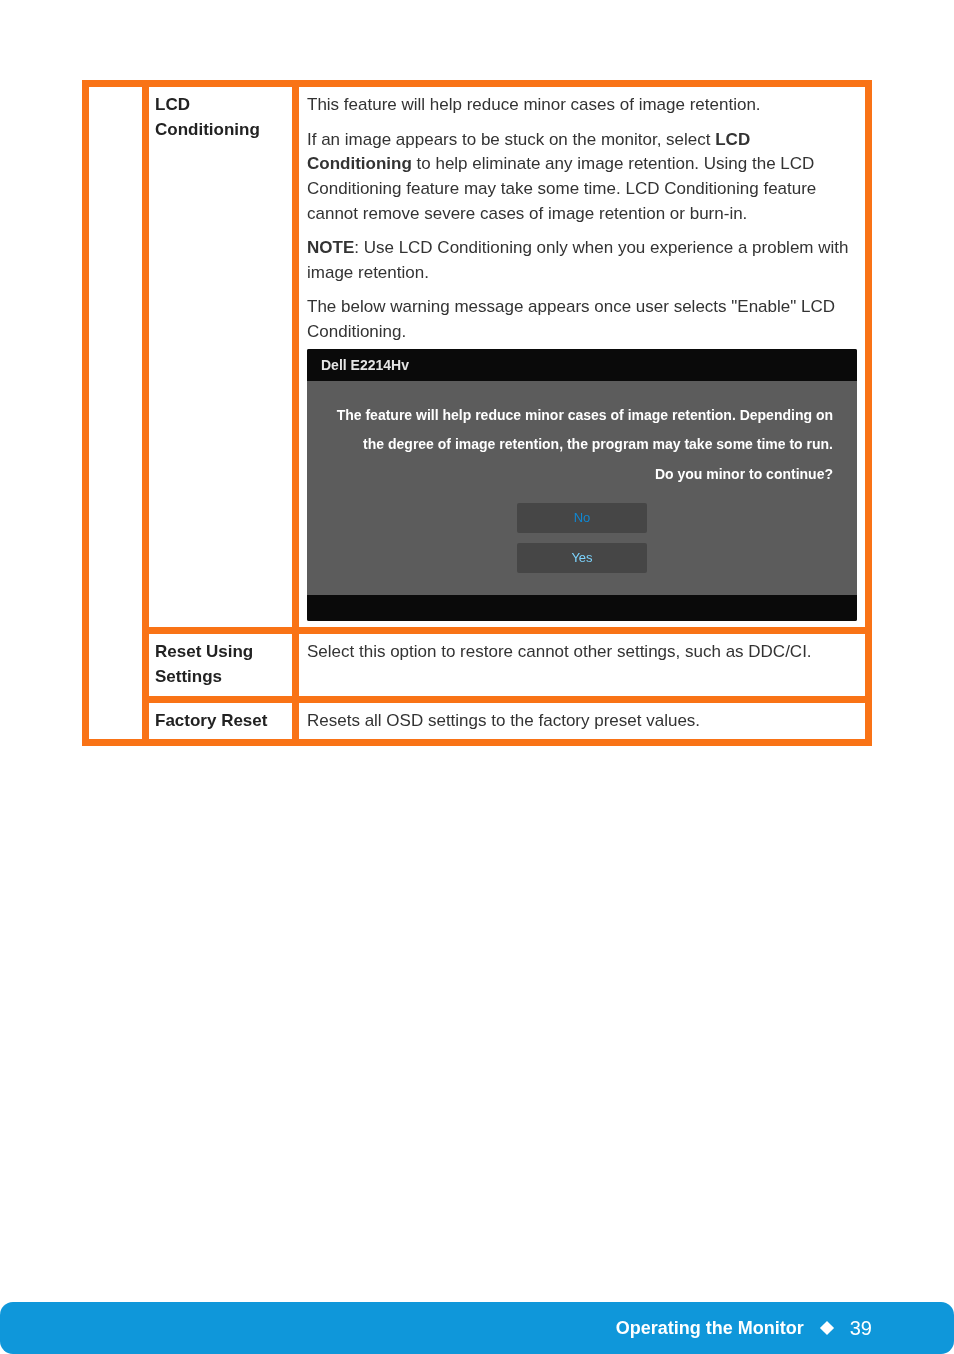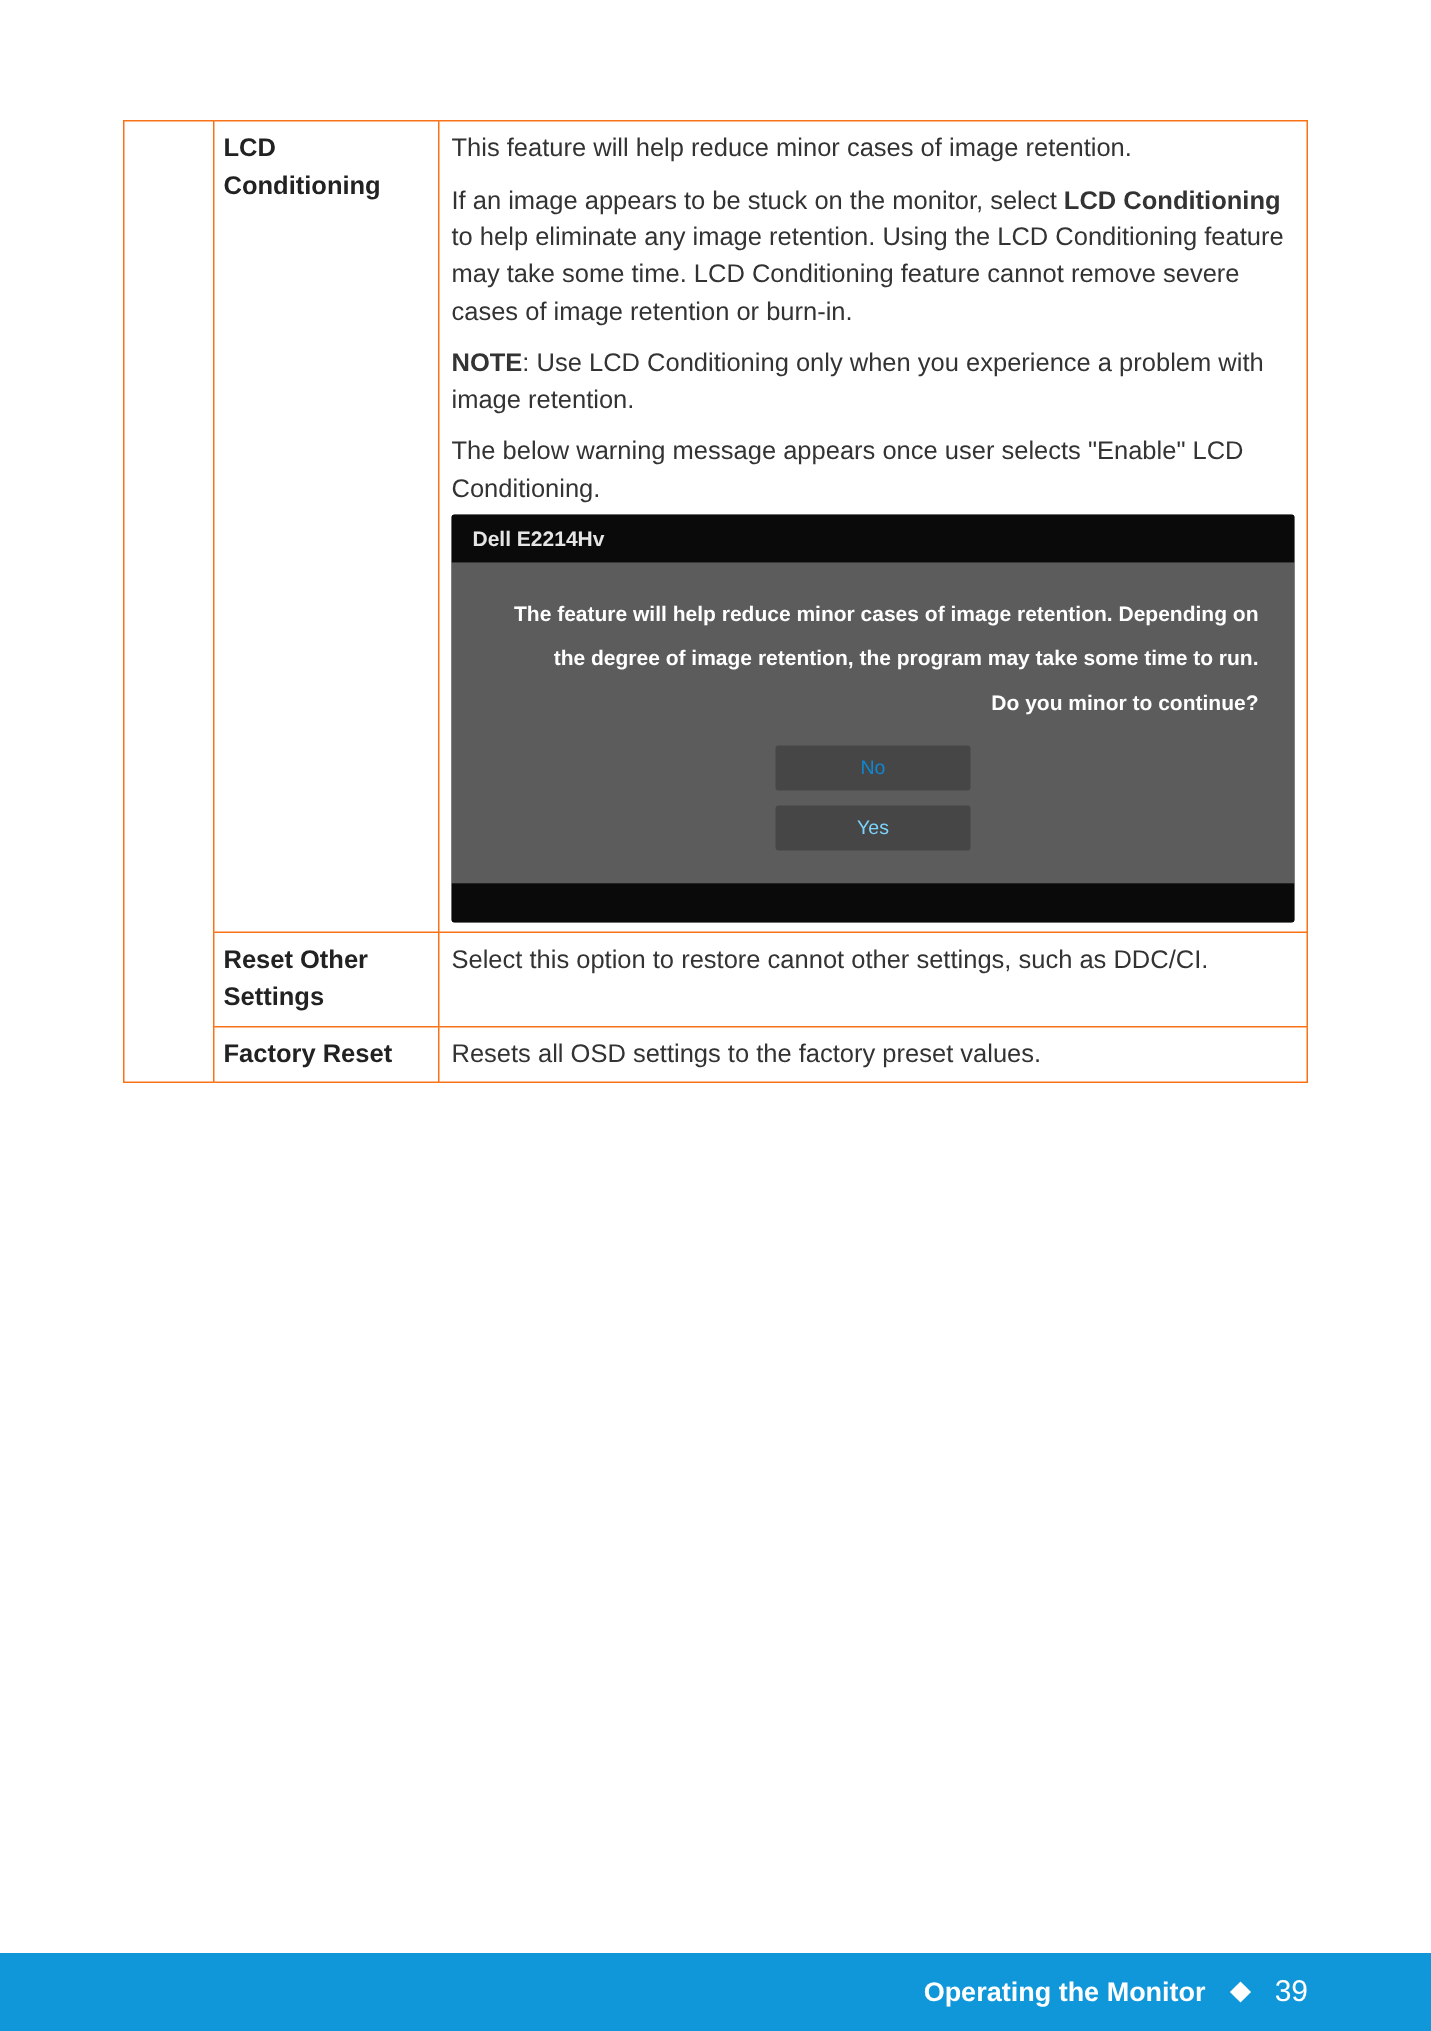--- a/index.html
+++ b/index.html
@@ -9,21 +9,21 @@
     width: 954px;
     height: 1354px;
     padding: 80px 82px 0 82px;
   }
   table.settings {
     width: 100%;
     border-collapse: collapse;
     table-layout: fixed;
   }
   table.settings td, table.settings th {
-    border: 1px solid #f97316;
+    border: 7px solid #f97316;
     vertical-align: top;
     font-size: 17px;
     line-height: 1.45;
   }
   col.icon  { width: 60px; }
   col.label { width: 150px; }
   col.desc  { width: auto; }
   td.icon-cell { border-top: 1px solid #0f87d2; }
   td.label-cell { font-weight: bold; padding: 6px 8px 6px 6px; color: #222; }
   td.desc-cell { padding: 6px 8px 6px 8px; color: #333; }
@@ -87,20 +87,21 @@
     position: absolute;
     left: 0; right: 0; bottom: 0;
     height: 52px;
     background: #0f97da;
     display: flex;
     align-items: center;
     justify-content: flex-end;
     padding-right: 82px;
     color: #ffffff;
     font-size: 18px;
+    border-radius: 13px;
   }
   .footer .sect { font-weight: bold; margin-right: 18px; }
   .footer .diamond {
     width: 10px; height: 10px;
     background: #ffffff;
     transform: rotate(45deg);
     margin-right: 18px;
   }
   .footer .page-num { font-weight: normal; font-size: 20px; }
 </style>
@@ -142,21 +143,21 @@
                 <div class="osd-btn no">No</div>
                 <div class="osd-btn yes">Yes</div>
               </div>
             </div>
             <div class="osd-foot"></div>
           </div>
         </td>
       </tr>
 
       <tr>
-        <td class="label-cell">Reset Other Settings</td>
+        <td class="label-cell">Reset Using Settings</td>
         <td class="desc-cell">Select this option to restore cannot other settings, such as DDC/CI.</td>
       </tr>
 
       <tr>
         <td class="label-cell">Factory Reset</td>
         <td class="desc-cell">Resets all OSD settings to the factory preset values.</td>
       </tr>
     </tbody>
   </table>
 

